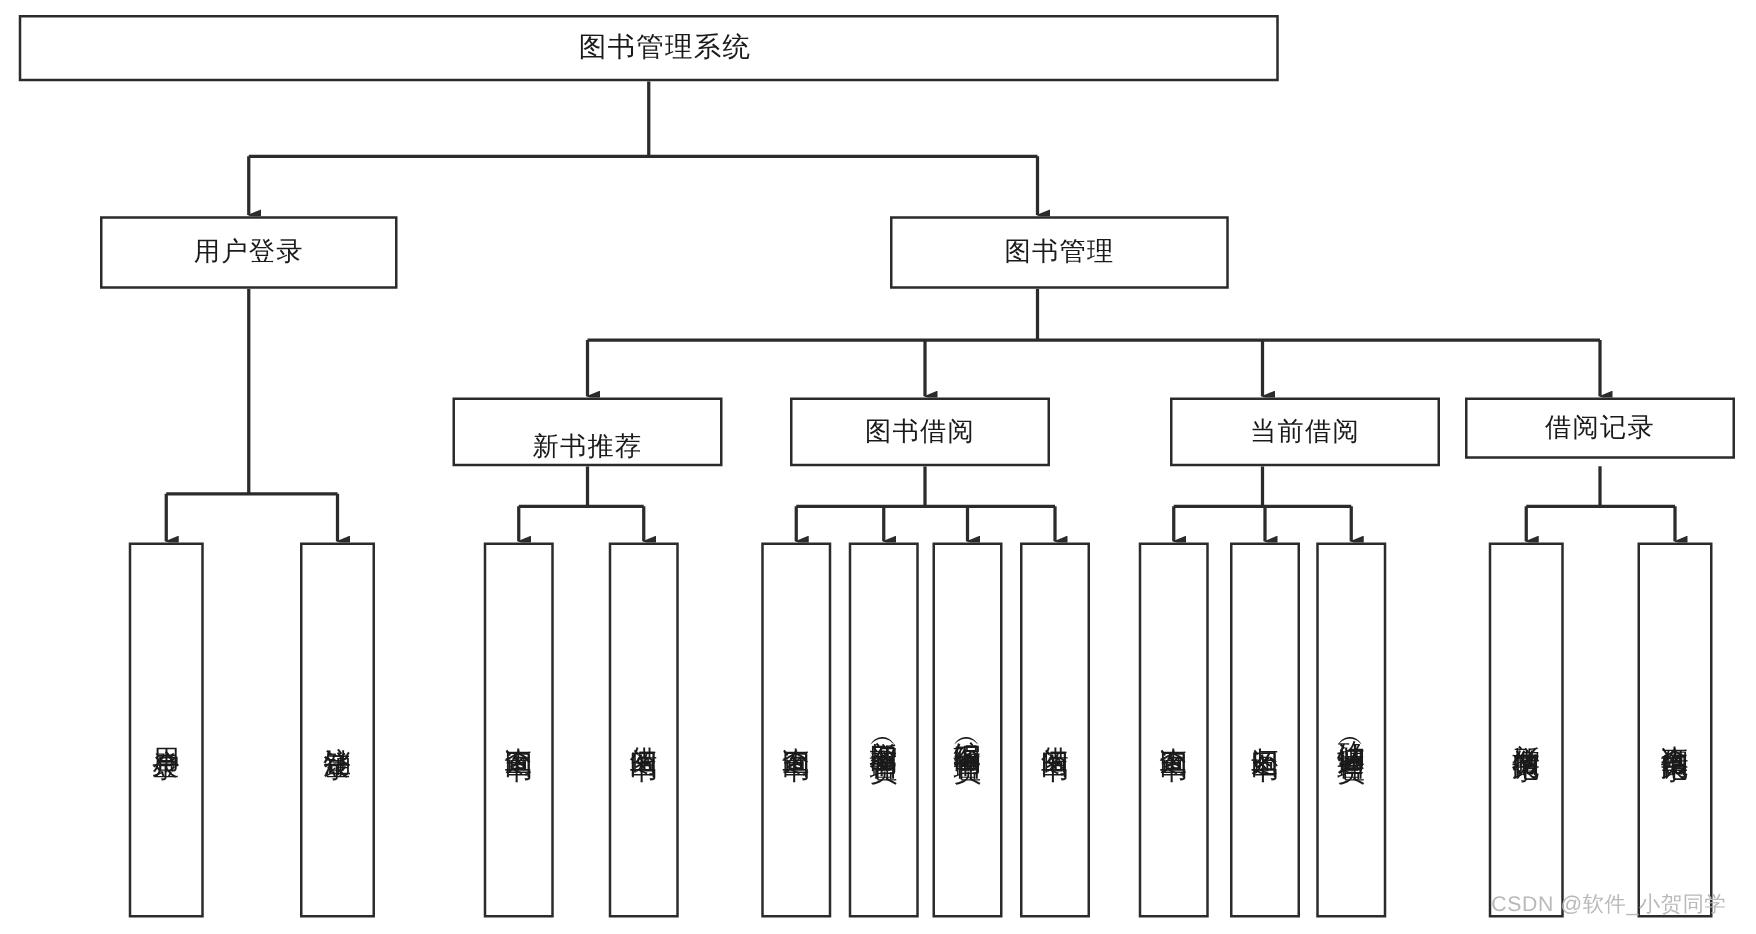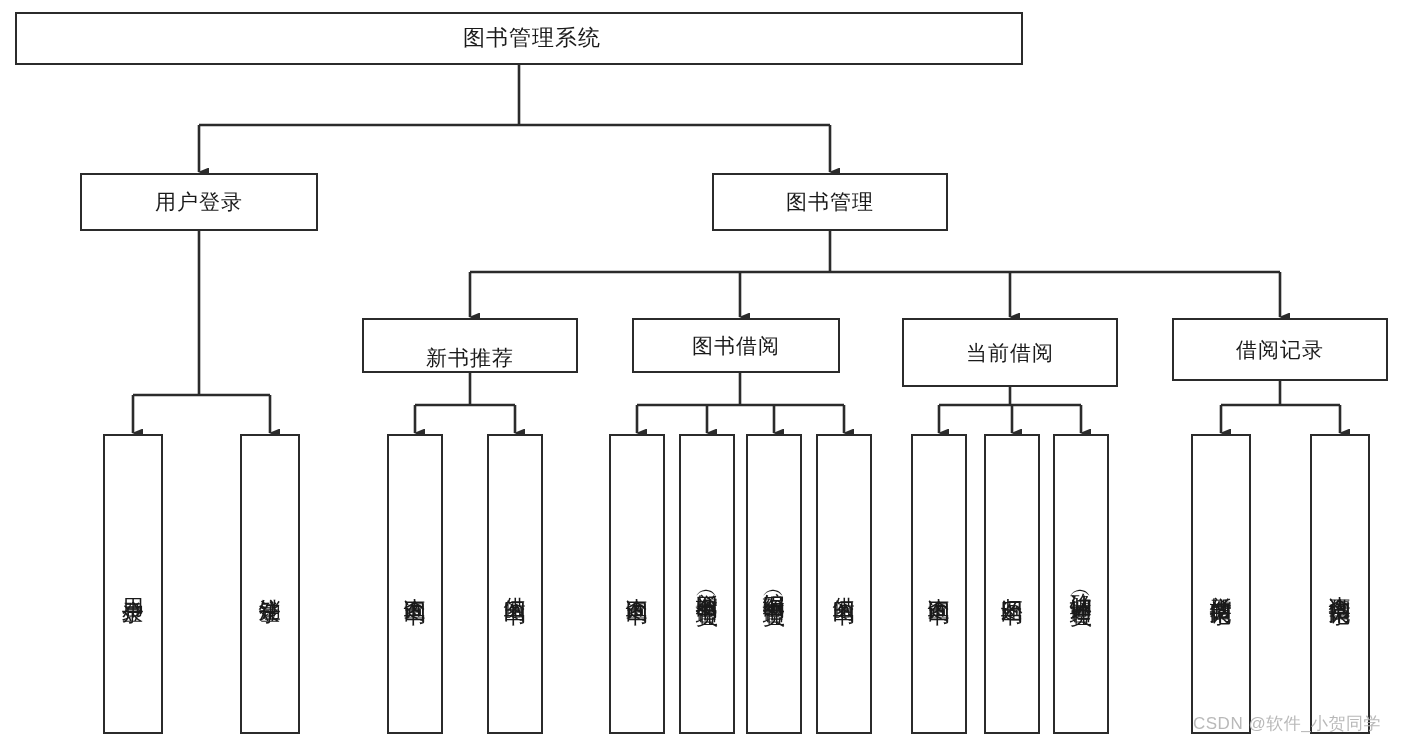--- a/index.html
+++ b/index.html
@@ -124,33 +124,33 @@
       </g>
   </svg>
 
   <div id="nodes-layer">
       <div class="node horizontal root" style="left: 15px; top: 12px; width: 1008px; height: 53px;">
         <span class="node-label">图书管理系统</span>
       </div>
       <div class="node horizontal" style="left: 80px; top: 173px; width: 238px; height: 58px;">
         <span class="node-label">用户登录</span>
       </div>
-      <div class="node horizontal" style="left: 712px; top: 173px; width: 236px; height: 58px;">
+      <div class="node horizontal" style="left: 712px; top: 173px; width: 271px; height: 58px;">
         <span class="node-label">图书管理</span>
       </div>
       <div class="node horizontal" style="left: 362px; top: 318px; width: 216px; height: 55px; align-items: flex-end;">
         <span class="node-label">新书推荐</span>
       </div>
       <div class="node horizontal" style="left: 632px; top: 318px; width: 208px; height: 55px;">
         <span class="node-label">图书借阅</span>
       </div>
-      <div class="node horizontal" style="left: 902px; top: 318px; width: 216px; height: 69px;">
+      <div class="node horizontal" style="left: 936px; top: 318px; width: 216px; height: 55px;">
         <span class="node-label">当前借阅</span>
       </div>
-      <div class="node horizontal" style="left: 1172px; top: 318px; width: 216px; height: 63px;">
+      <div class="node horizontal" style="left: 1172px; top: 318px; width: 216px; height: 49px;">
         <span class="node-label">借阅记录</span>
       </div>
       <div class="node vertical" style="left: 103px; top: 434px; width: 60px; height: 300px;">
         <span class="node-label">用户登录</span>
       </div>
       <div class="node vertical" style="left: 240px; top: 434px; width: 60px; height: 300px;">
         <span class="node-label">注销登录</span>
       </div>
       <div class="node vertical" style="left: 387px; top: 434px; width: 56px; height: 300px;">
         <span class="node-label">查询图书</span>

